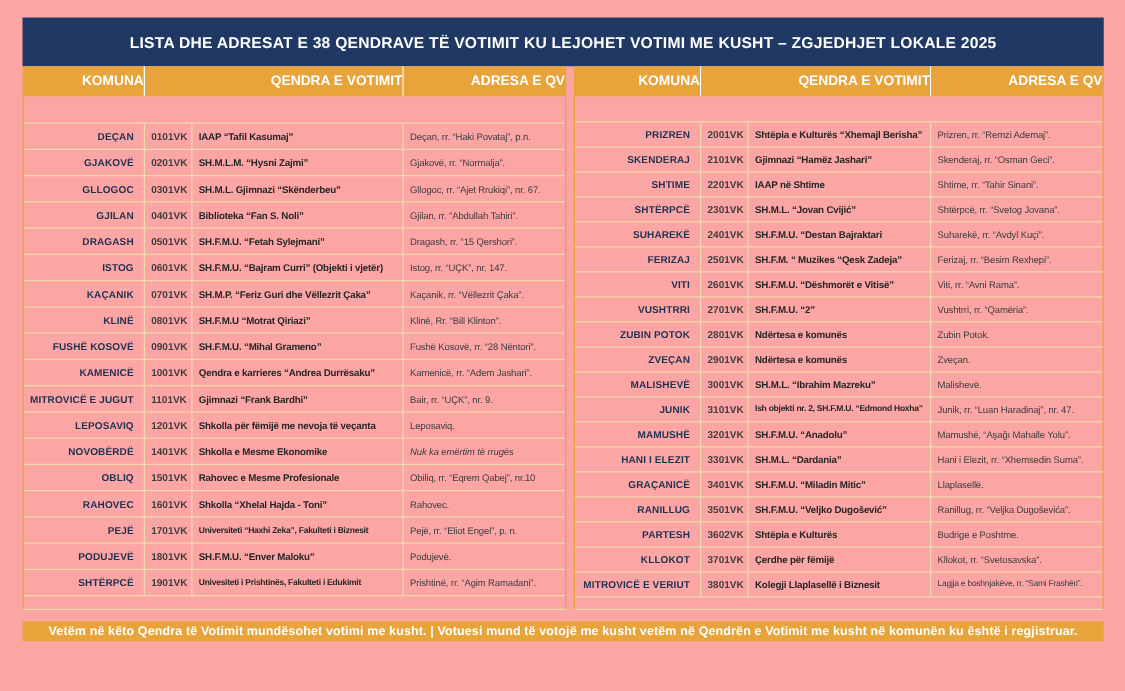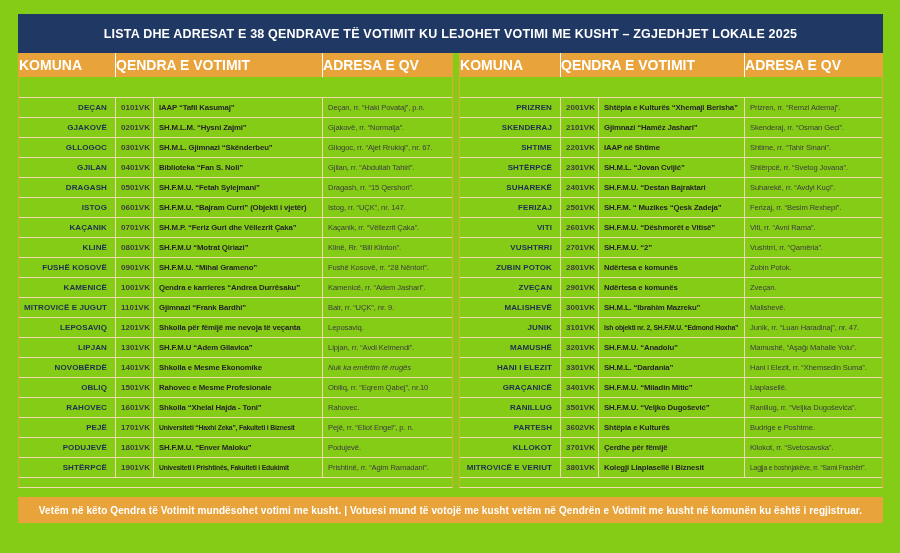--- a/index.html
+++ b/index.html
@@ -10,21 +10,21 @@
     --text-color:#3D3D3D;
     --qendra-color:#262626;
   }
   *{box-sizing:border-box;margin:0;padding:0;}
   html,body{width:900px;height:553px;}
   body{
     background:#ffffff;
     font-family:"Liberation Sans","DejaVu Sans",sans-serif;
     overflow:hidden;
   }
-  .page{position:relative;width:900px;height:553px;background:#84cc16;}
+  .page{position:relative;width:900px;height:553px;background:#fca5a5;}
   .content{position:absolute;left:18px;top:14px;width:865px;}
 
   .title-bar{
     background:var(--navy);
     color:#fff;
     height:39px;
     display:flex;align-items:center;justify-content:center;
     font-weight:bold;font-size:12.5px;letter-spacing:.2px;
     text-align:center;
   }
@@ -38,22 +38,22 @@
   }
   table.left{width:435px;}
   table.right{width:424px;}
   table.left  .c-komuna{width:97px;}  table.left  .c-code{width:38px;}
   table.left  .c-qendra{width:169px;} table.left  .c-adresa{width:129px;}
   table.right .c-komuna{width:101px;} table.right .c-code{width:38px;}
   table.right .c-qendra{width:146px;} table.right .c-adresa{width:137px;}
 
   thead th{
     background:var(--orange);color:#fff;
-    font-size:14px;font-weight:bold;height:24px;
-    text-align:left;vertical-align:middle;
+    font-size:11px;font-weight:bold;height:24px;
+    text-align:right;vertical-align:middle;
     border-right:1px solid #fff;
     overflow:hidden;white-space:nowrap;
   }
   thead th:last-child{border-right:none;}
 
   tbody td{
     height:20px;vertical-align:middle;
     border-bottom:1px solid var(--row-border);
     border-right:1px solid var(--row-border);
     font-size:7.8px;color:var(--text-color);
@@ -69,21 +69,21 @@
     font-size:8px;padding-right:8px;letter-spacing:.1px;
   }
   td.code{text-align:center;font-size:8px;font-weight:bold;}
   td.qendra{font-weight:bold;color:var(--qendra-color);letter-spacing:-.15px;}
   td.adresa{font-size:7.6px;letter-spacing:-.1px;}
   td.small{font-size:6.8px;letter-spacing:-.2px;}
   td.italic{font-style:italic;}
 
   .footer-bar{
     background:var(--orange);color:#fff;
-    height:26px;margin-top:9px;
+    height:16px;margin-top:9px;
     display:flex;align-items:center;justify-content:center;
     font-weight:bold;font-size:10px;text-align:center;letter-spacing:.1px;
   }
 </style>
 </head>
 <body>
 
 <div class="page">
   <div class="content">
 
@@ -177,26 +177,20 @@
               <td class="qendra">Gjimnazi “Frank Bardhi”</td>
               <td class="adresa">Bair, rr. “UÇK”, nr. 9.</td>
             </tr>
             <tr>
               <td class="komuna">LEPOSAVIQ</td>
               <td class="code">1201VK</td>
               <td class="qendra">Shkolla për fëmijë me nevoja të veçanta</td>
               <td class="adresa">Leposaviq.</td>
             </tr>
             <tr>
-              <td class="komuna">LIPJAN</td>
-              <td class="code">1301VK</td>
-              <td class="qendra">SH.F.M.U “Adem Gllavica”</td>
-              <td class="adresa">Lipjan, rr. “Avdi Kelmendi”.</td>
-            </tr>
-            <tr>
               <td class="komuna">NOVOBËRDË</td>
               <td class="code">1401VK</td>
               <td class="qendra">Shkolla e Mesme Ekonomike</td>
               <td class="adresa  italic">Nuk ka emërtim të rrugës</td>
             </tr>
             <tr>
               <td class="komuna">OBLIQ</td>
               <td class="code">1501VK</td>
               <td class="qendra">Rahovec e Mesme Profesionale</td>
               <td class="adresa">Obiliq, rr. “Eqrem Qabej”, nr.10</td>

